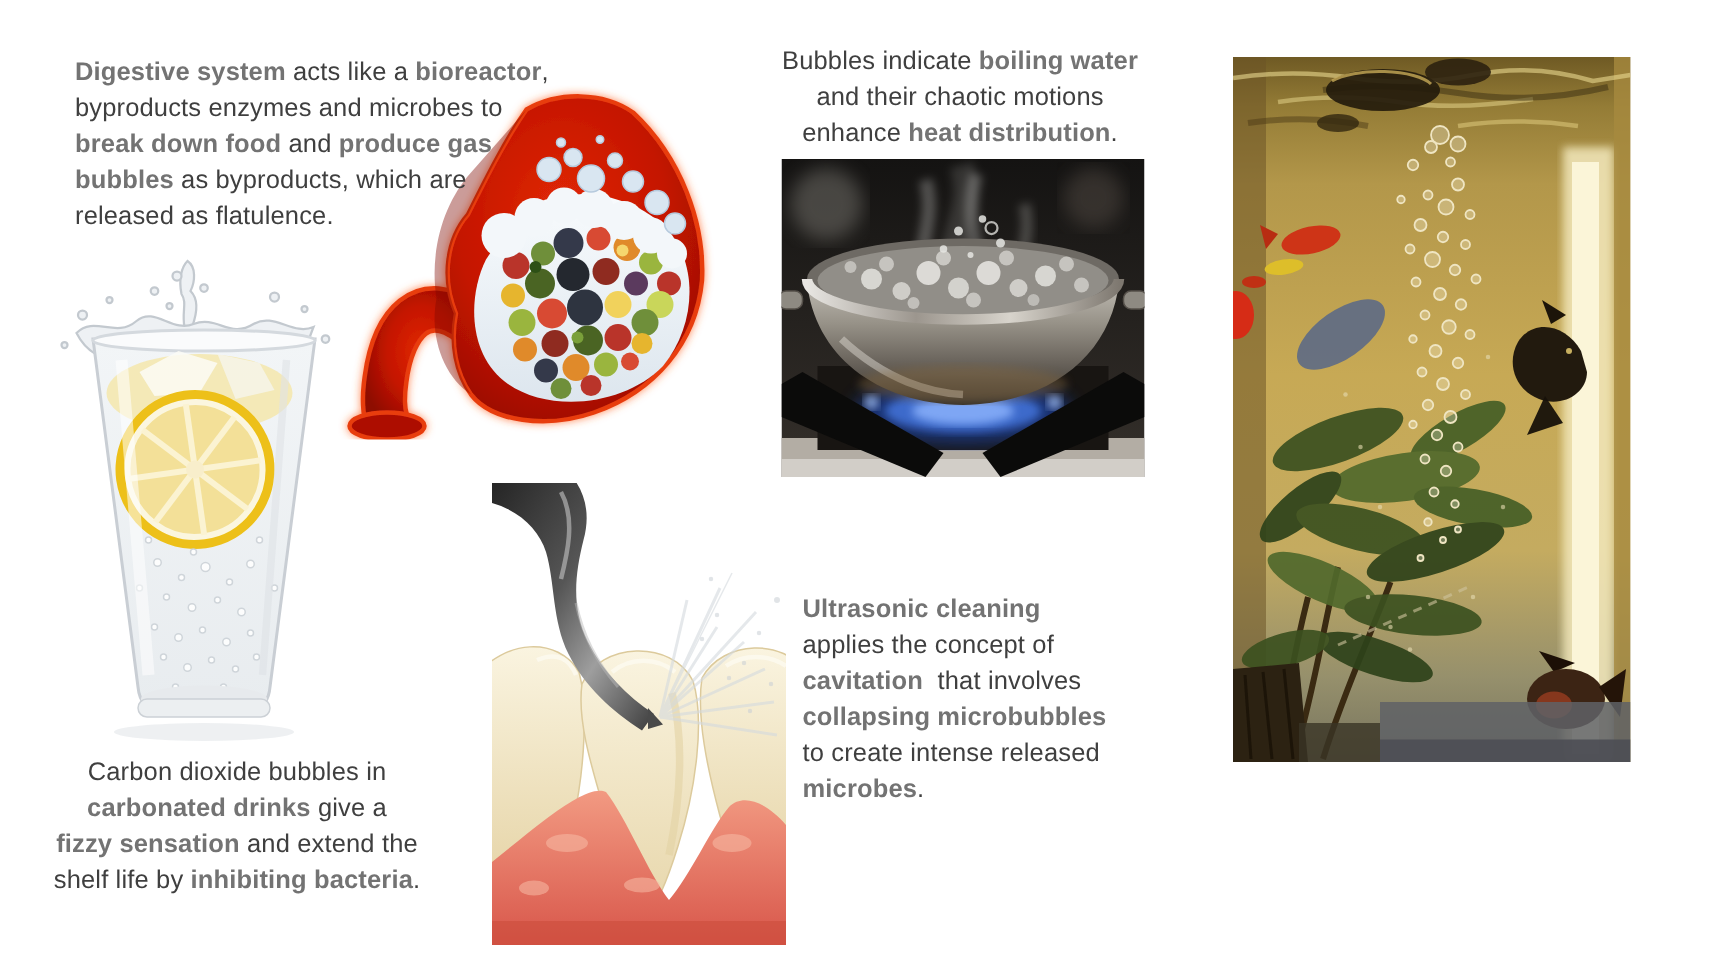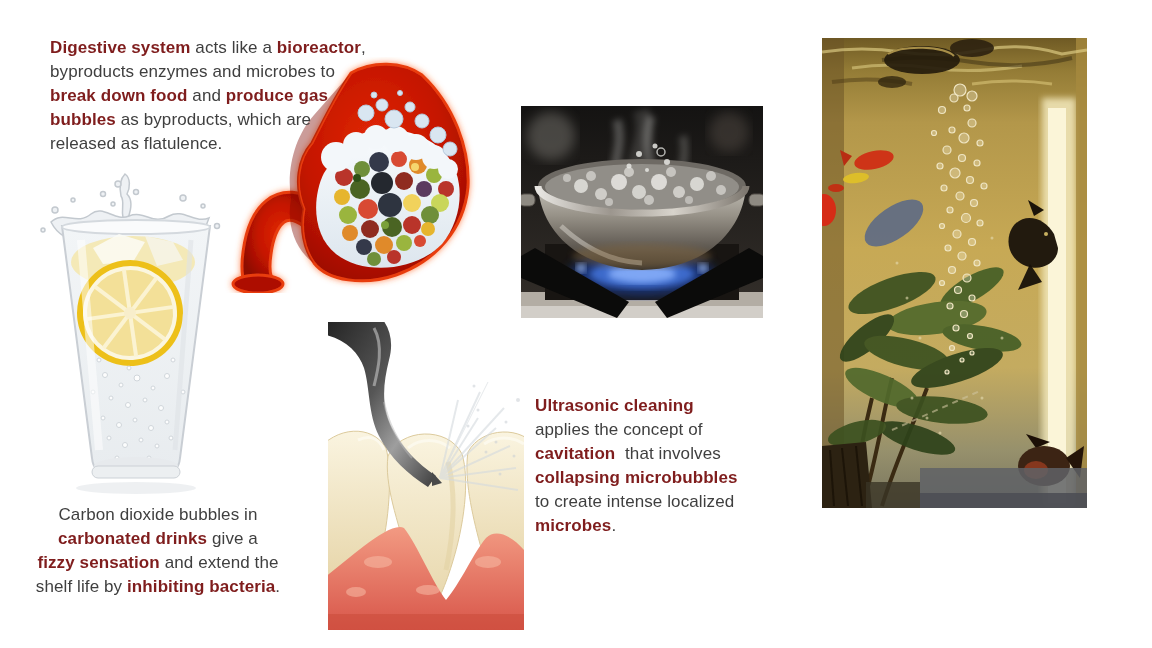--- a/index.html
+++ b/index.html
@@ -5,21 +5,21 @@
 <style>
   html,body{margin:0;padding:0;background:#ffffff;}
   .canvas{
     position:relative;width:1152px;height:648px;background:#ffffff;
     overflow:hidden;font-family:"Liberation Sans",sans-serif;
   }
   .caption{
     position:absolute;white-space:pre;font-size:17px;line-height:24px;
     color:#3f3f3f;letter-spacing:.1px;
   }
-  .caption .b{font-weight:700;color:#7f1d1d;}
+  .caption .b{font-weight:700;color:#737373;}
   .caption.center{text-align:center;}
   .caption.left{text-align:left;}
   .fig{position:absolute;}
   .fig svg{display:block;width:100%;height:100%;}
 </style>
 </head>
 <body>
 
 <div class="canvas">
 
@@ -472,24 +472,27 @@
       <rect x="98" y="455" width="167" height="15" fill="#4c4e54" opacity="0.9"></rect>
       <rect x="44" y="444" width="54" height="26" fill="#3a3426" opacity="0.8"></rect>
     </svg>
   </div>
 
   <div class="caption left" style="left:50px;top:36px;width:330px;"><span class="b">Digestive system</span><span> acts like a </span><span class="b">bioreactor</span><span>,</span>
 <span>byproducts enzymes and microbes to</span>
 <span class="b">break down food</span><span> and </span><span class="b">produce gas</span>
 <span class="b">bubbles</span><span> as byproducts, which are</span>
 <span>released as flatulence.</span></div>
+  <div class="caption center" style="left:500px;top:29px;width:280px;"><span>Bubbles indicate </span><span class="b">boiling water</span>
+<span>and their chaotic motions</span>
+<span>enhance </span><span class="b">heat distribution</span><span>.</span></div>
   <div class="caption center" style="left:8px;top:503px;width:300px;"><span>Carbon dioxide bubbles in</span>
 <span class="b">carbonated drinks</span><span> give a</span>
 <span class="b">fizzy sensation</span><span> and extend the</span>
 <span>shelf life by </span><span class="b">inhibiting bacteria</span><span>.</span></div>
   <div class="caption left" style="left:535px;top:394px;width:235px;"><span class="b">Ultrasonic cleaning</span>
 <span>applies the concept of</span>
 <span class="b">cavitation</span><span>  that involves</span>
 <span class="b">collapsing microbubbles</span>
-<span>to create intense localized</span>
+<span>to create intense released</span>
 <span class="b">microbes</span><span>.</span></div>
 
 </div>
 
 </body></html>

